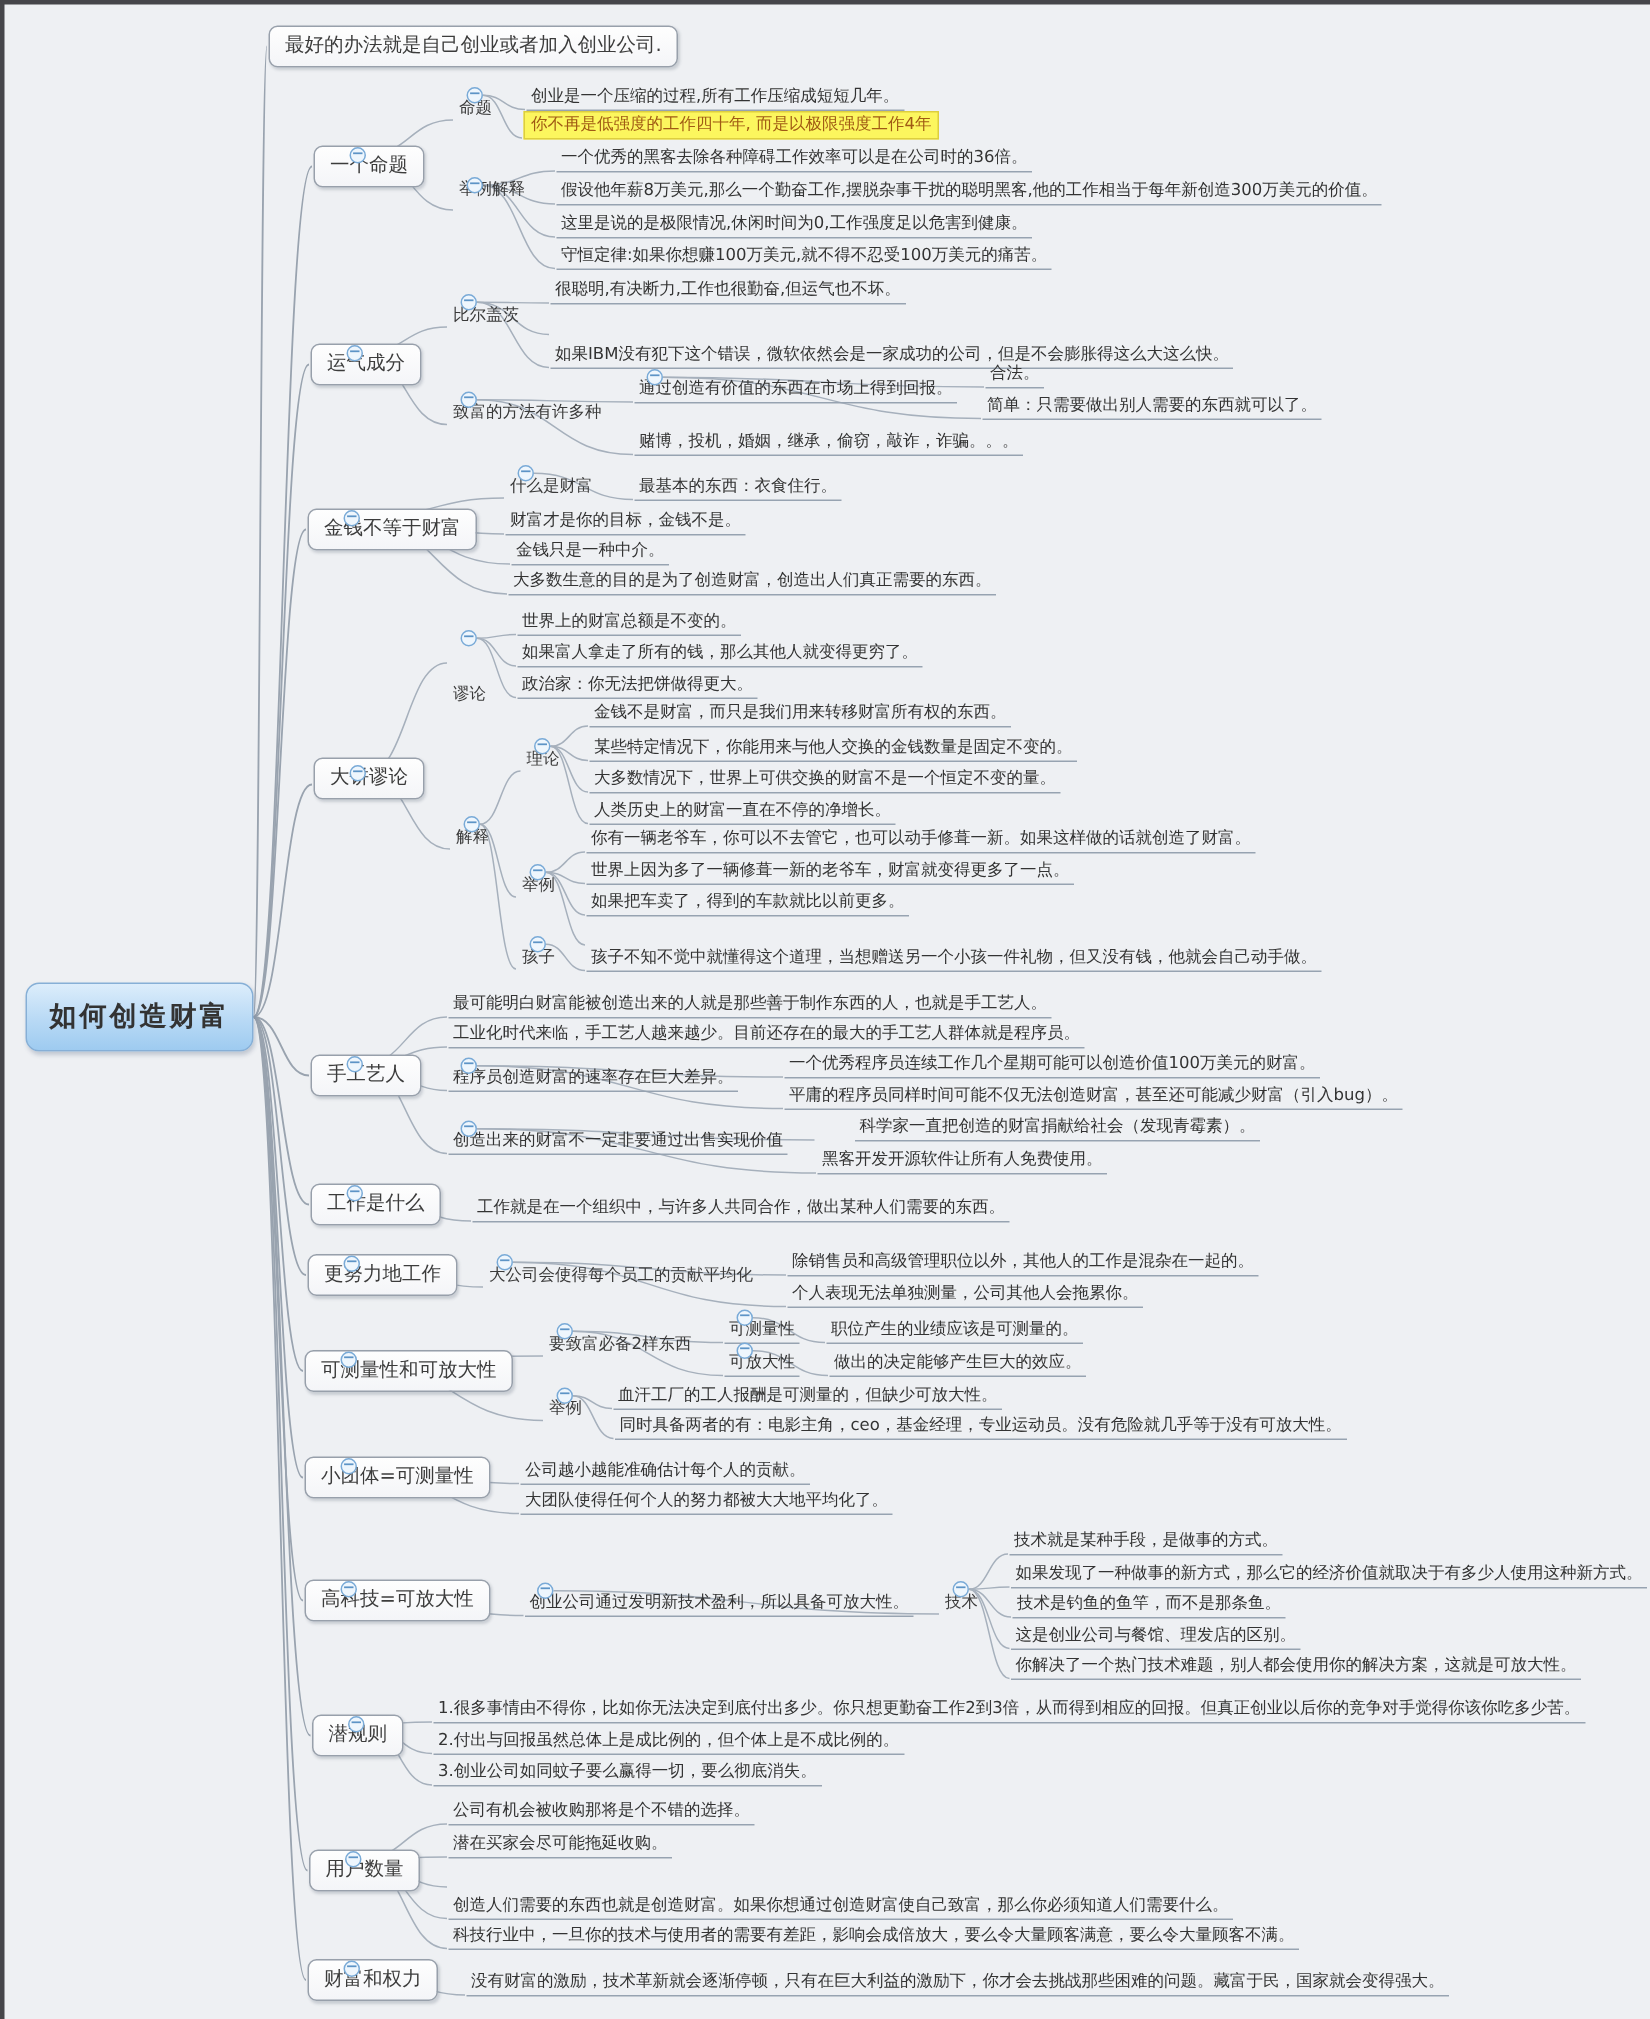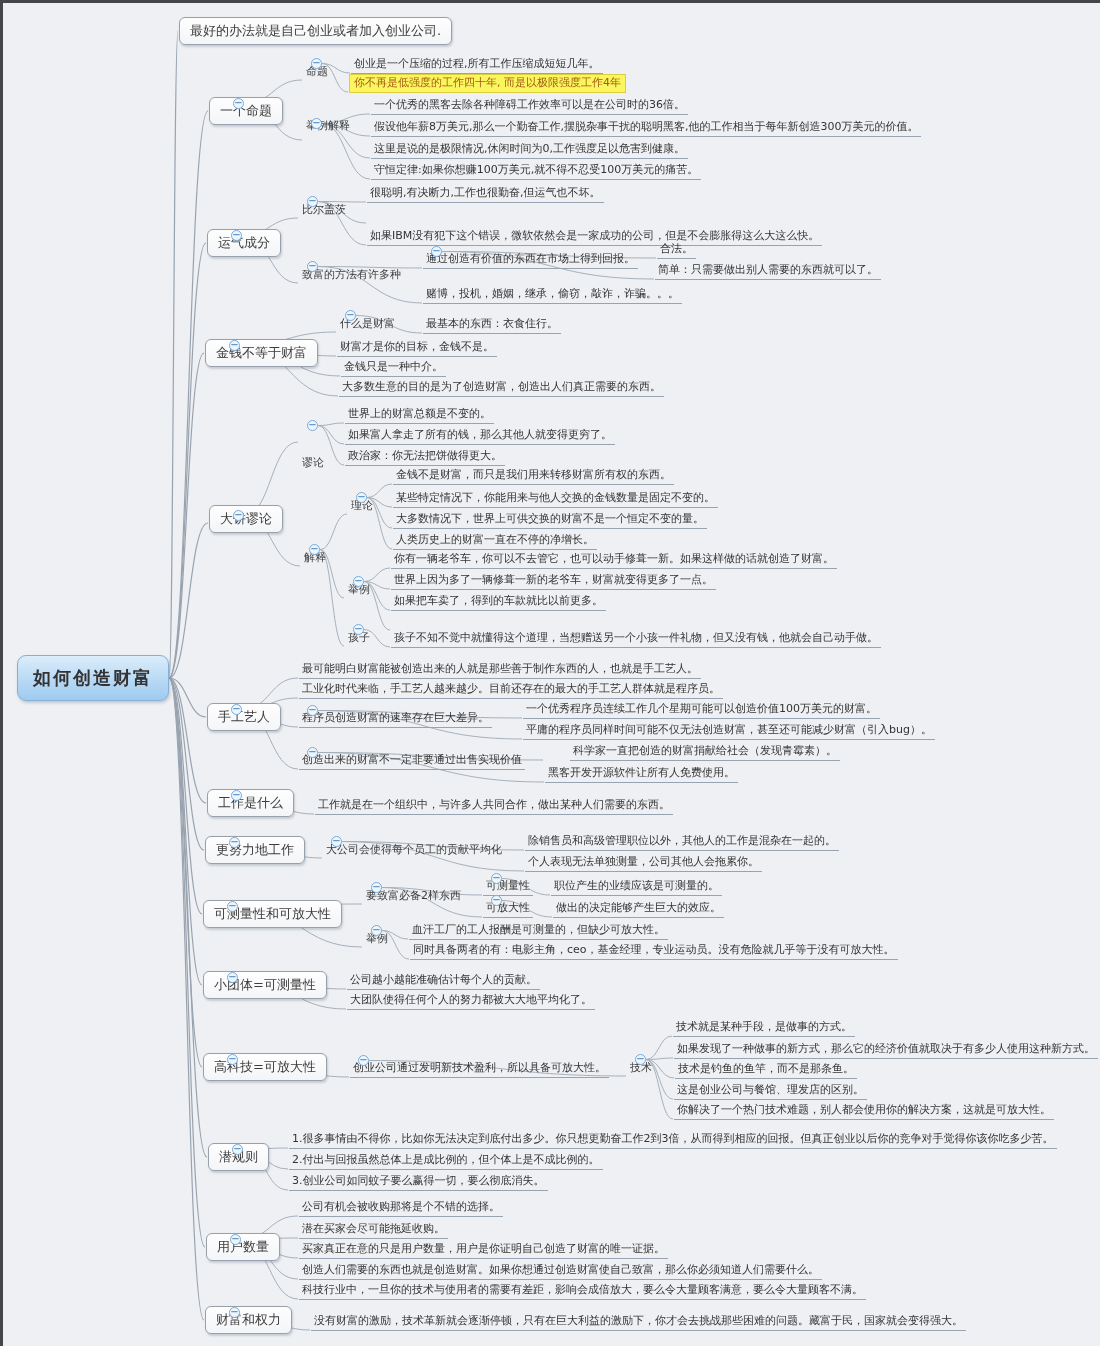--- a/index.html
+++ b/index.html
@@ -202,21 +202,20 @@
     <div class="mm-node leaf-node" style="left: 672px; top: 1059px;">技术是钓鱼的鱼竿，而不是那条鱼。</div>
     <div class="mm-node leaf-node" style="left: 671px; top: 1080px;">这是创业公司与餐馆、理发店的区别。</div>
     <div class="mm-node leaf-node" style="left: 671px; top: 1100px;">你解决了一个热门技术难题，别人都会使用你的解决方案，这就是可放大性。</div>
     <div class="mm-node topic-node" style="left: 205px; top: 1140px;">潜规则</div>
     <div class="mm-node leaf-node" style="left: 286px; top: 1129px;">1.很多事情由不得你，比如你无法决定到底付出多少。你只想更勤奋工作2到3倍，从而得到相应的回报。但真正创业以后你的竞争对手觉得你该你吃多少苦。</div>
     <div class="mm-node leaf-node" style="left: 286px; top: 1150px;">2.付出与回报虽然总体上是成比例的，但个体上是不成比例的。</div>
     <div class="mm-node leaf-node" style="left: 286px; top: 1171px;">3.创业公司如同蚊子要么赢得一切，要么彻底消失。</div>
     <div class="mm-node topic-node" style="left: 203px; top: 1230px;">用户数量</div>
     <div class="mm-node leaf-node" style="left: 296px; top: 1197px;">公司有机会被收购那将是个不错的选择。</div>
     <div class="mm-node leaf-node" style="left: 296px; top: 1219px;">潜在买家会尽可能拖延收购。</div>
-    <div class="mm-node leaf-node" style="left: 296px; top: 1239px;">买家真正在意的只是用户数量，用户是你证明自己创造了财富的唯一证据。</div>
     <div class="mm-node leaf-node" style="left: 296px; top: 1260px;">创造人们需要的东西也就是创造财富。如果你想通过创造财富使自己致富，那么你必须知道人们需要什么。</div>
     <div class="mm-node leaf-node" style="left: 296px; top: 1280px;">科技行业中，一旦你的技术与使用者的需要有差距，影响会成倍放大，要么令大量顾客满意，要么令大量顾客不满。</div>
     <div class="mm-node topic-node" style="left: 202px; top: 1303px;">财富和权力</div>
     <div class="mm-node leaf-node" style="left: 308px; top: 1311px;">没有财富的激励，技术革新就会逐渐停顿，只有在巨大利益的激励下，你才会去挑战那些困难的问题。藏富于民，国家就会变得强大。</div>
     <div class="collapse-icon" style="left: 230px; top: 94.5px;">−</div>
     <div class="collapse-icon" style="left: 308px; top: 54.5px;">−</div>
     <div class="collapse-icon" style="left: 308px; top: 114.5px;">−</div>
     <div class="collapse-icon" style="left: 228px; top: 226.5px;">−</div>
     <div class="collapse-icon" style="left: 304px; top: 192.5px;">−</div>
     <div class="collapse-icon" style="left: 304px; top: 257.5px;">−</div>

